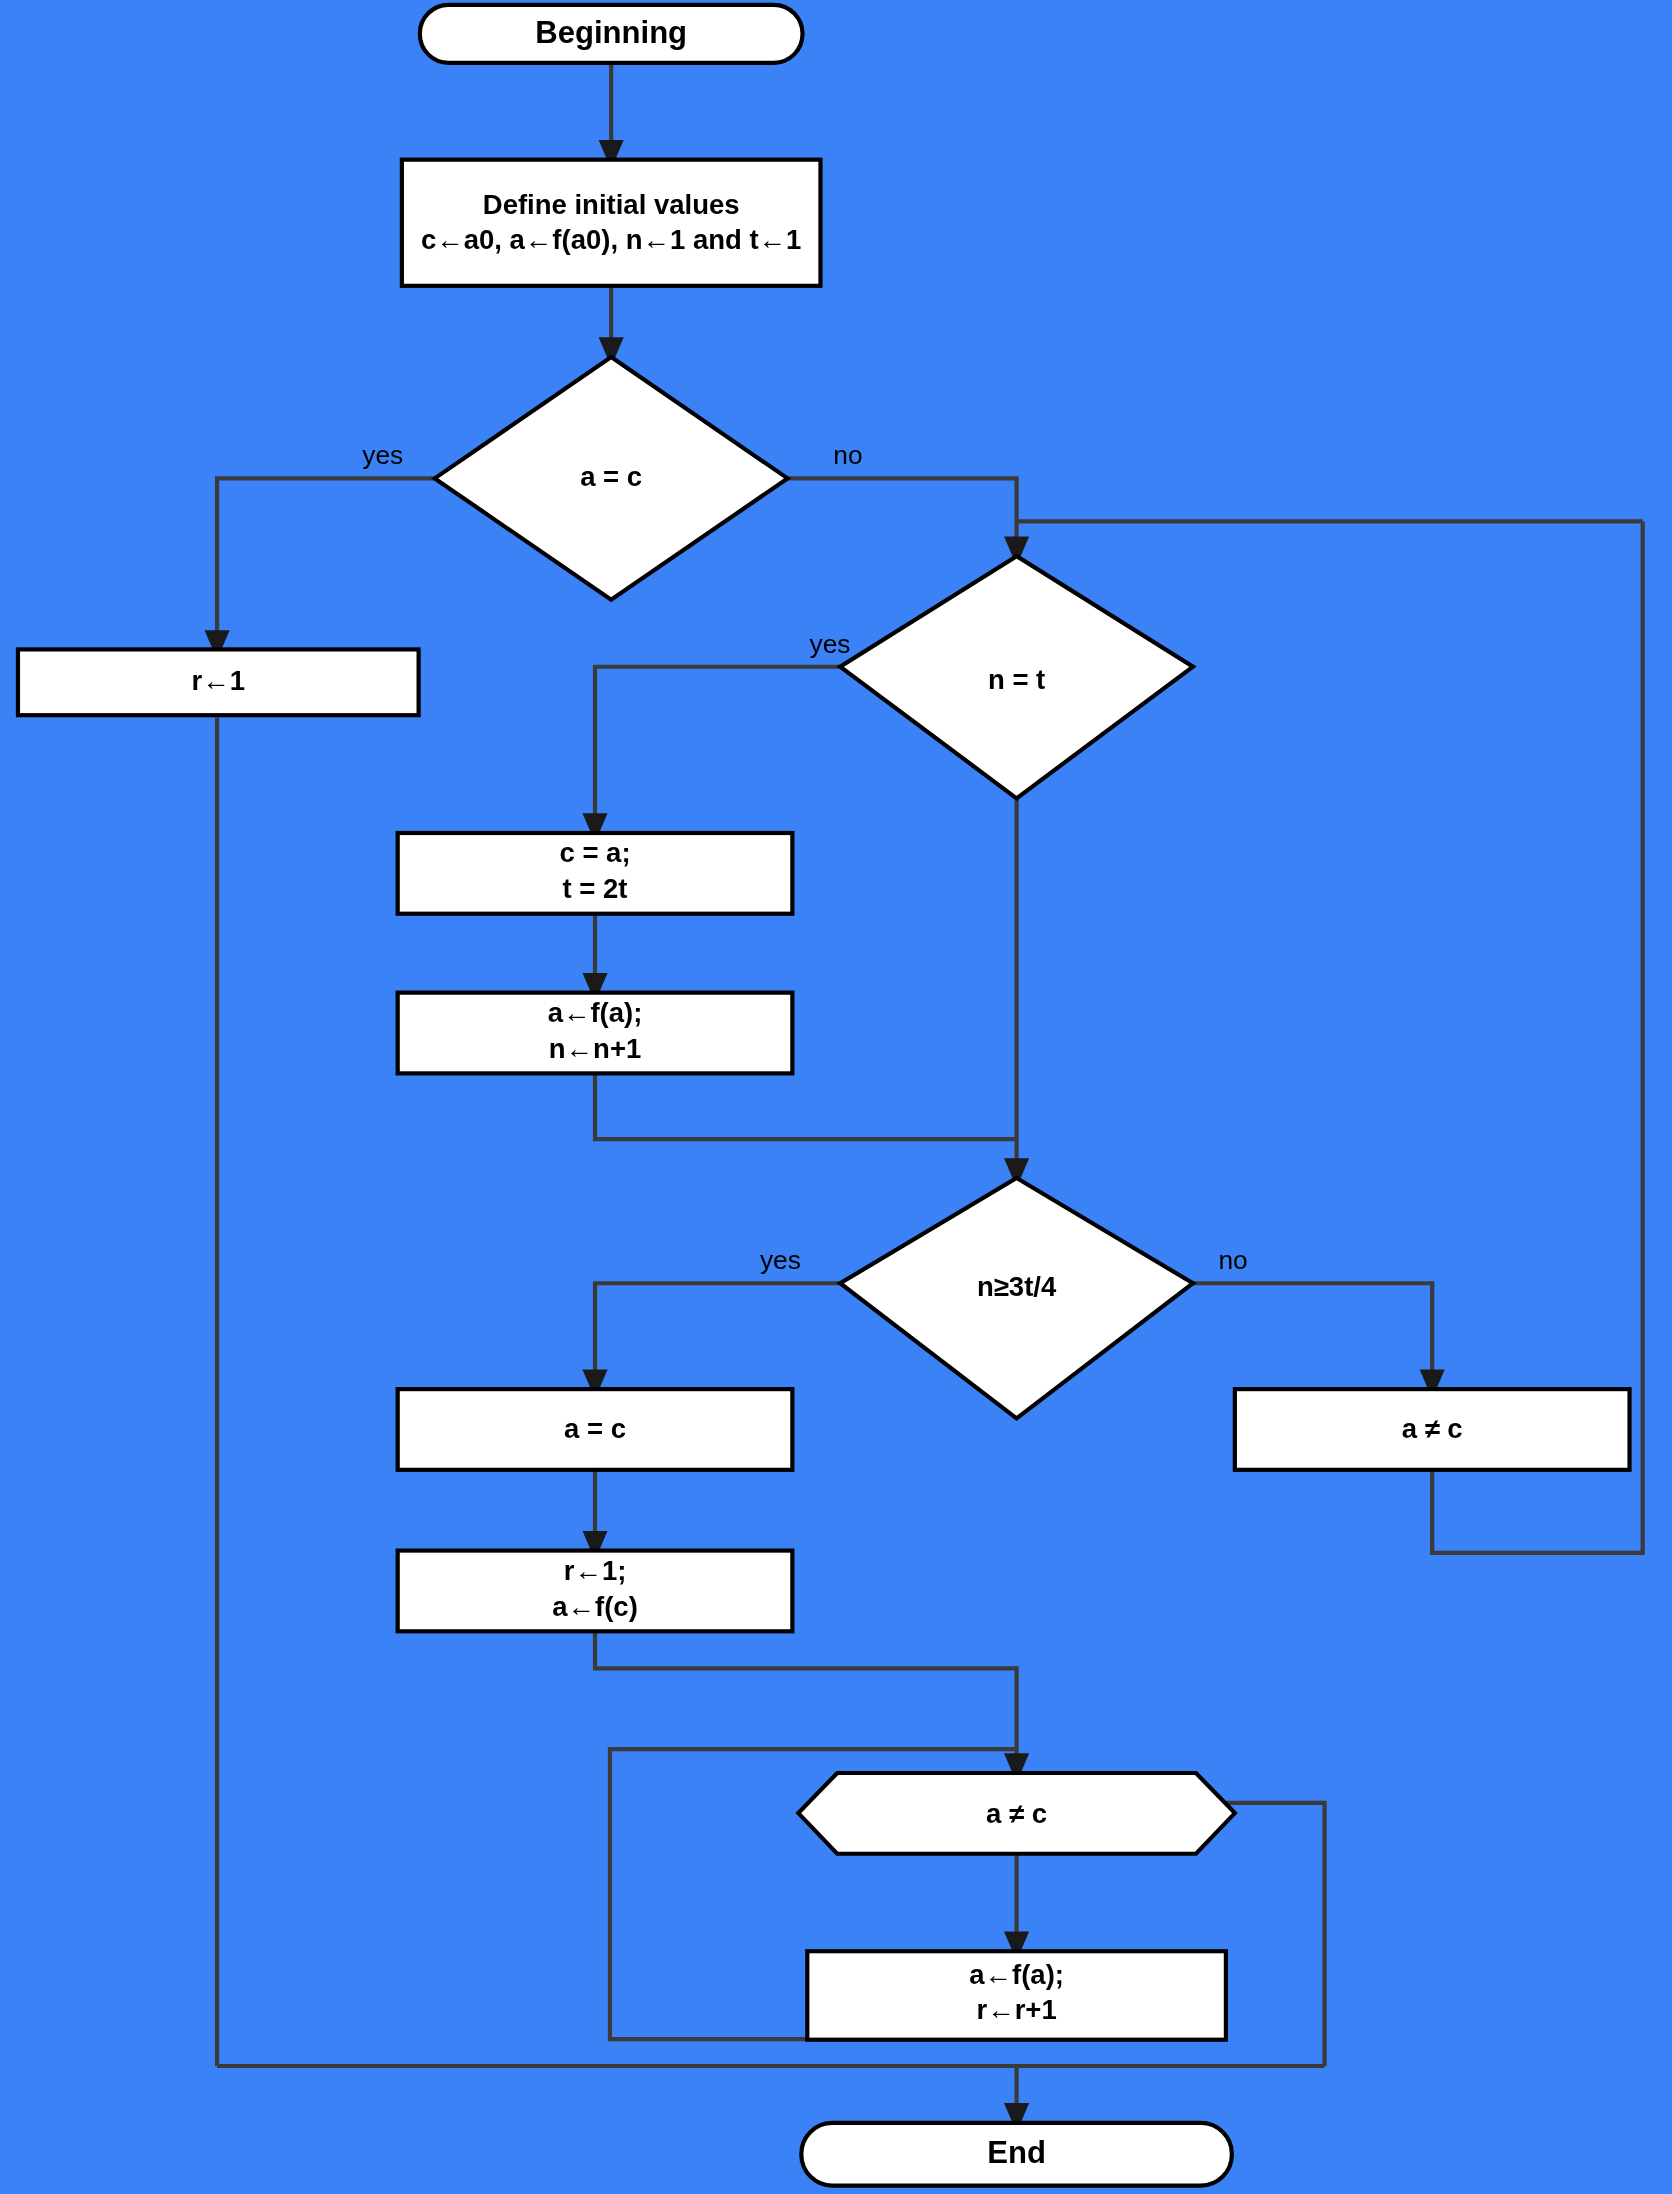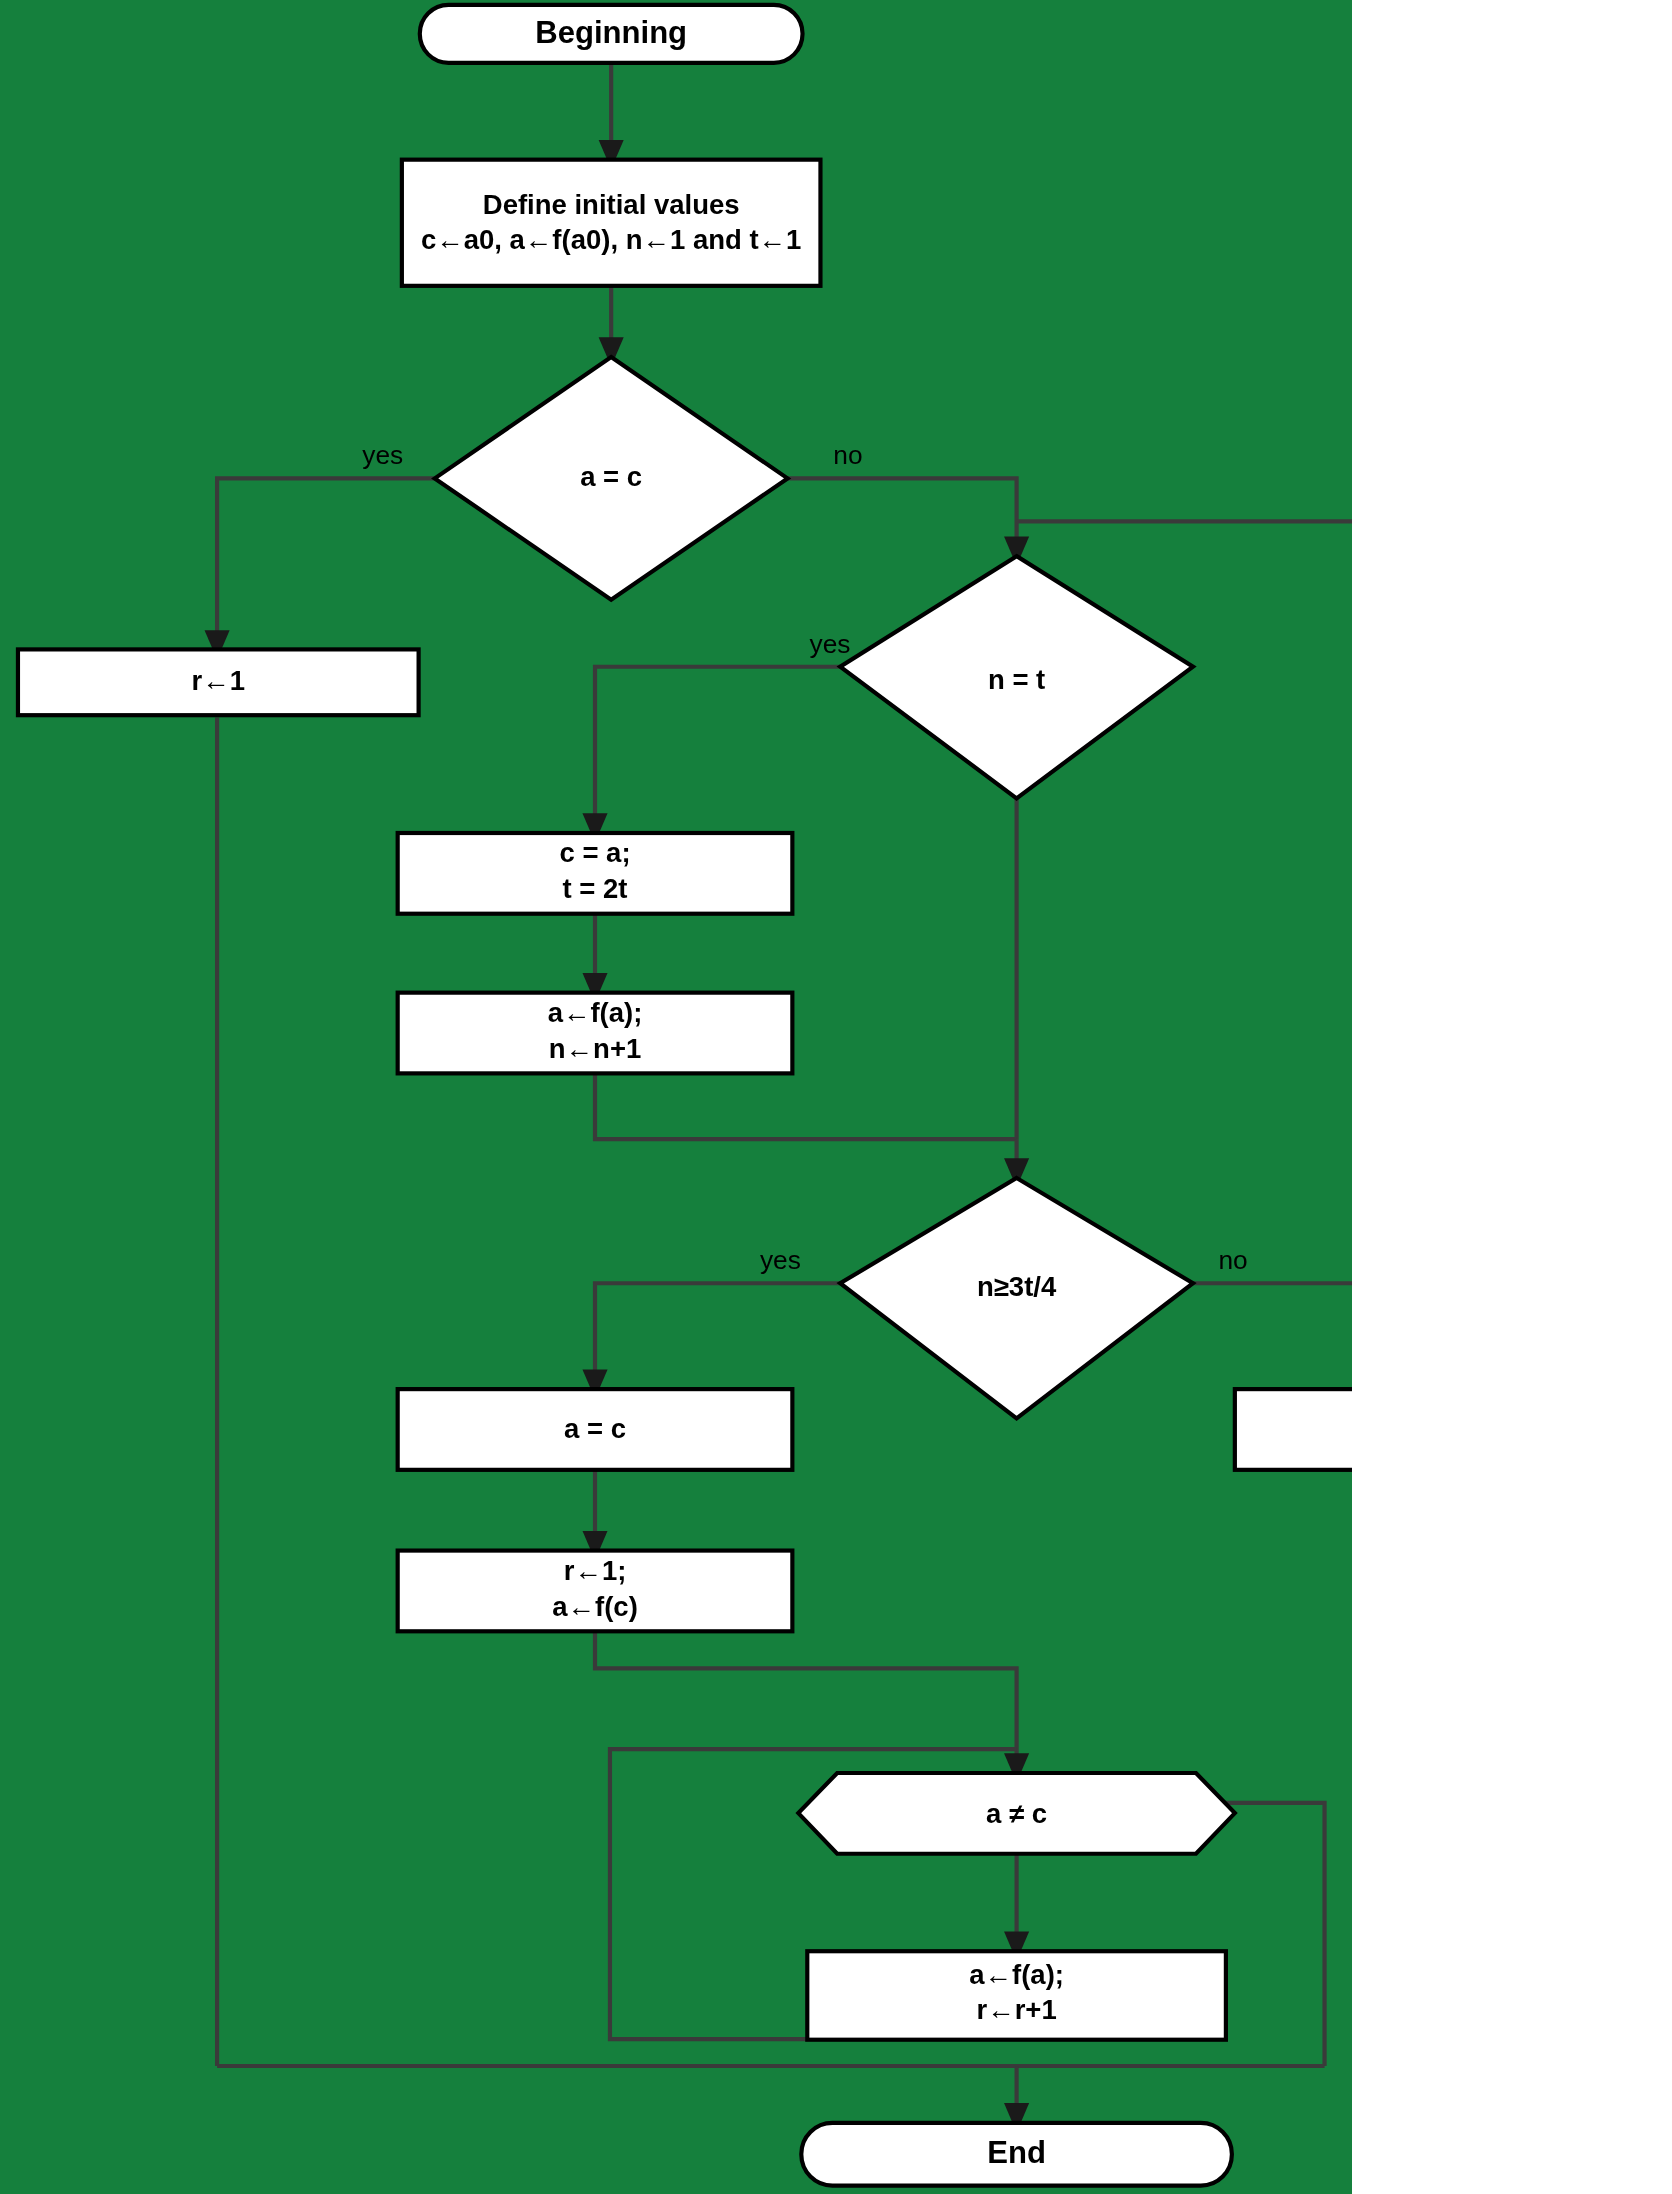--- a/index.html
+++ b/index.html
@@ -5,23 +5,23 @@
   html, body {
     margin: 0;
     padding: 0;
     background: #ffffff;
   }
   body {
     font-family: "Liberation Sans", sans-serif;
   }
   #flowchart-root {
     position: relative;
-    width: 1352px;
+    width: 1672px;
     height: 2194px;
-    background: #15803d;
+    background: #3b82f6;
     overflow: hidden;
   }
   svg#flow-svg {
     position: absolute;
     top: 0;
     left: 0;
     width: 1672px;
     height: 2194px;
     display: block;
   }

